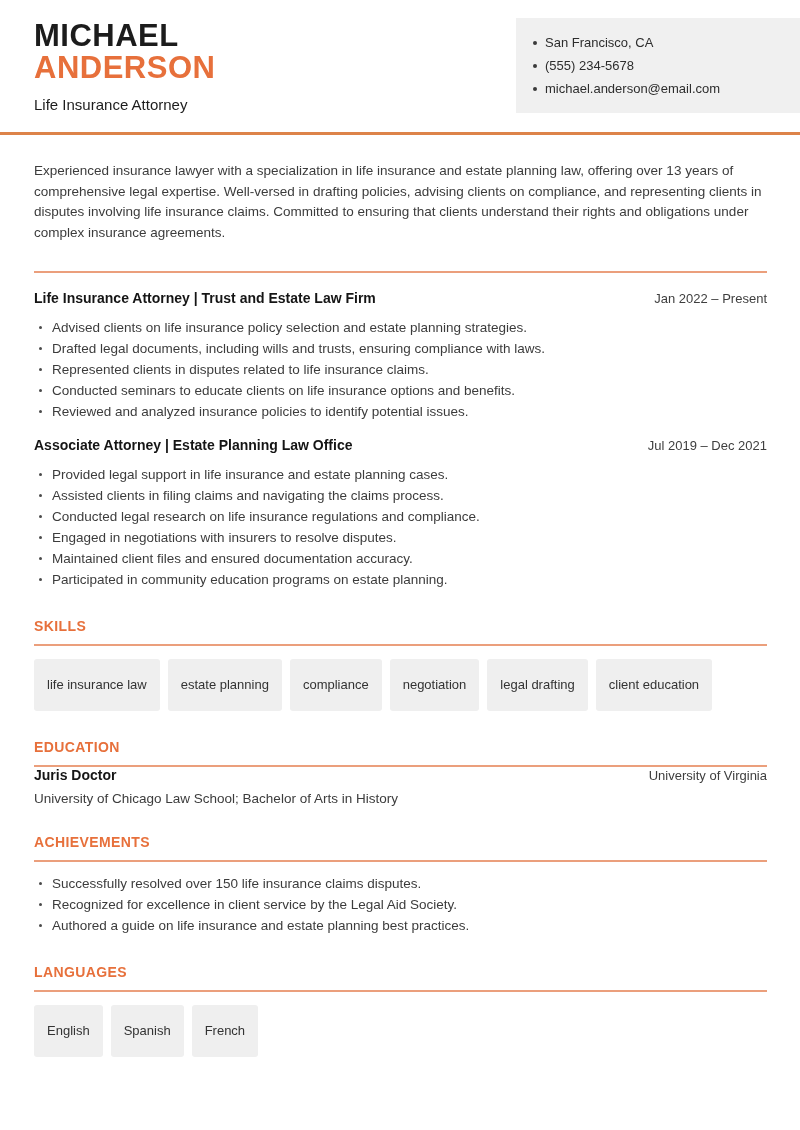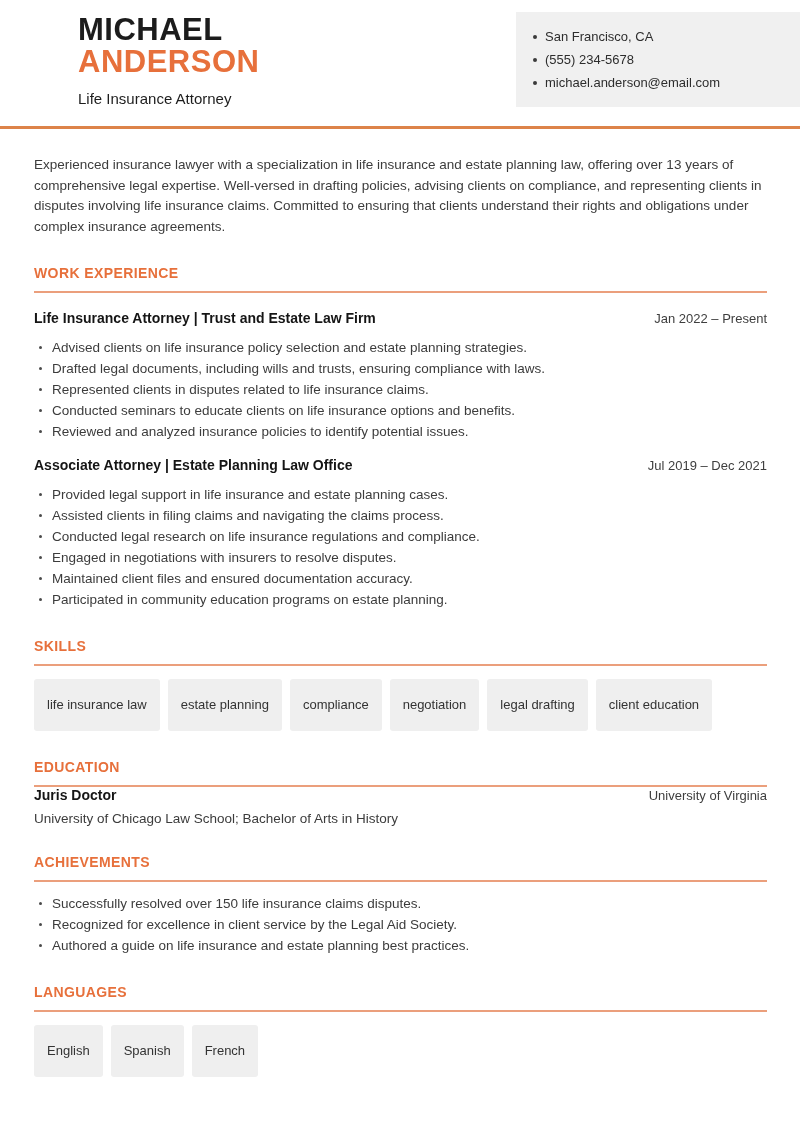--- a/index.html
+++ b/index.html
@@ -7,21 +7,21 @@
     --top-bar:#dd8349;
     --rule:#eb9f7c;
     --tag-bg:#efefef;
     --contact-bg:#f0f0f0;
   }
   html,body{margin:0;padding:0;background:#ffffff;}
   body{font-family:"Liberation Sans",sans-serif;-webkit-font-smoothing:antialiased;}
   .page{width:800px;height:1130px;background:#fff;overflow:hidden;position:relative;}
 
   
-  .header{display:flex;justify-content:space-between;align-items:flex-start;padding:12px 0 0 34px;margin-left:44px;}
+  .header{display:flex;justify-content:space-between;align-items:flex-start;padding:18px 0 0 34px;}
   .first-name,.last-name{font-size:31px;font-weight:700;letter-spacing:.5px;line-height:32px;color:#1c1c1c;}
   .first-name{margin-top:2px;}
   .last-name{color:var(--accent);}
   .role{margin-top:12px;font-size:15px;color:#1d1d1d;}
   .contact-box{background:var(--contact-bg);width:284px;box-sizing:border-box;padding:13px 10px 13px 17px;min-height:86px;}
   .contact-list{list-style:none;margin:0;padding:0;}
   .contact-item{display:flex;align-items:center;height:23px;font-size:13px;color:#2d2d2d;}
   .contact-item .dot{width:4px;height:4px;border-radius:50%;background:#3a3a3a;margin-right:8px;flex:none;}
   .top-bar{height:3px;background:var(--top-bar);margin-top:19px;}
 
@@ -80,21 +80,20 @@
     </div>
   </div>
 
   <div class="top-bar"></div>
 
   <div class="content">
 
     <p class="summary">Experienced insurance lawyer with a specialization in life insurance and estate planning law, offering over 13 years of comprehensive legal expertise. Well-versed in drafting policies, advising clients on compliance, and representing clients in disputes involving life insurance claims. Committed to ensuring that clients understand their rights and obligations under complex insurance agreements.</p>
 
     <section>
-      <h2 class="sec-h">WORK EXPERIENCE</h2>
       <div class="sec-rule"></div>
 
       <div class="job">
         <div class="job-head">
           <h3 class="job-title">Life Insurance Attorney | Trust and Estate Law Firm</h3>
           <span class="date">Jan 2022 – Present</span>
         </div>
         <ul class="bullets">
 
             <li>

